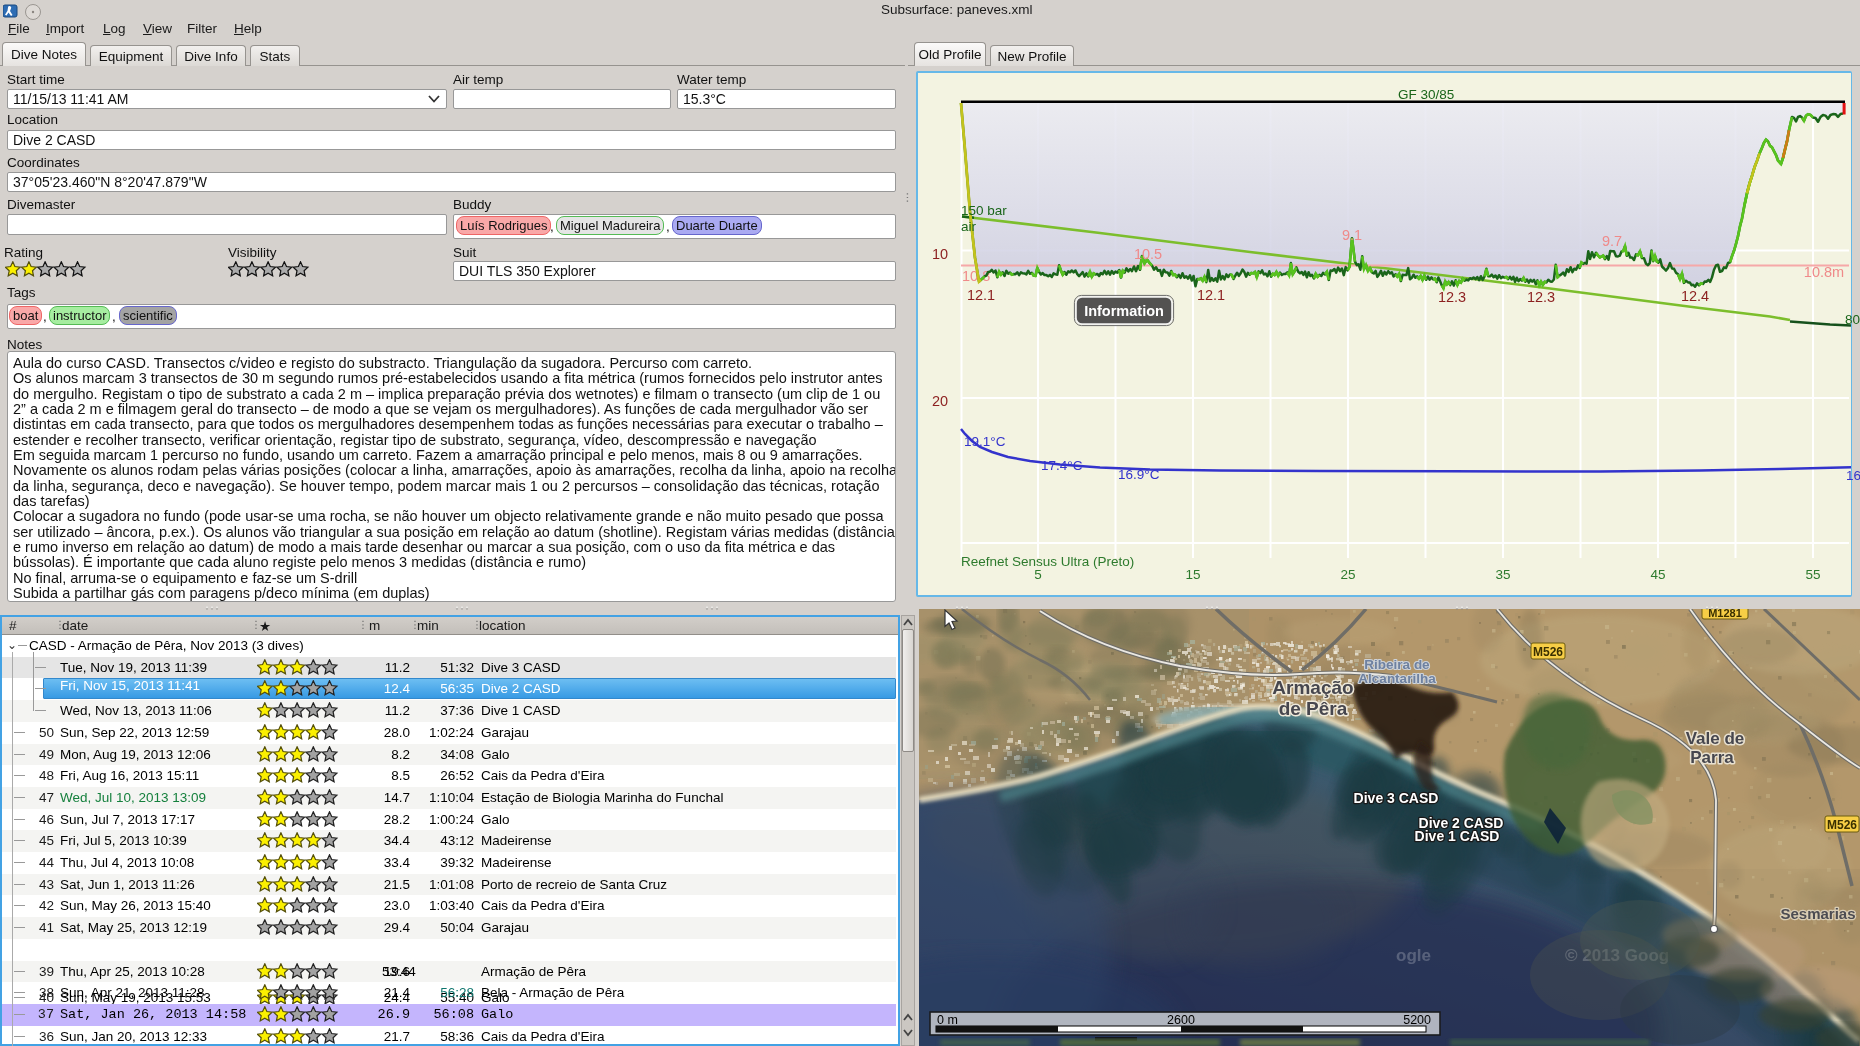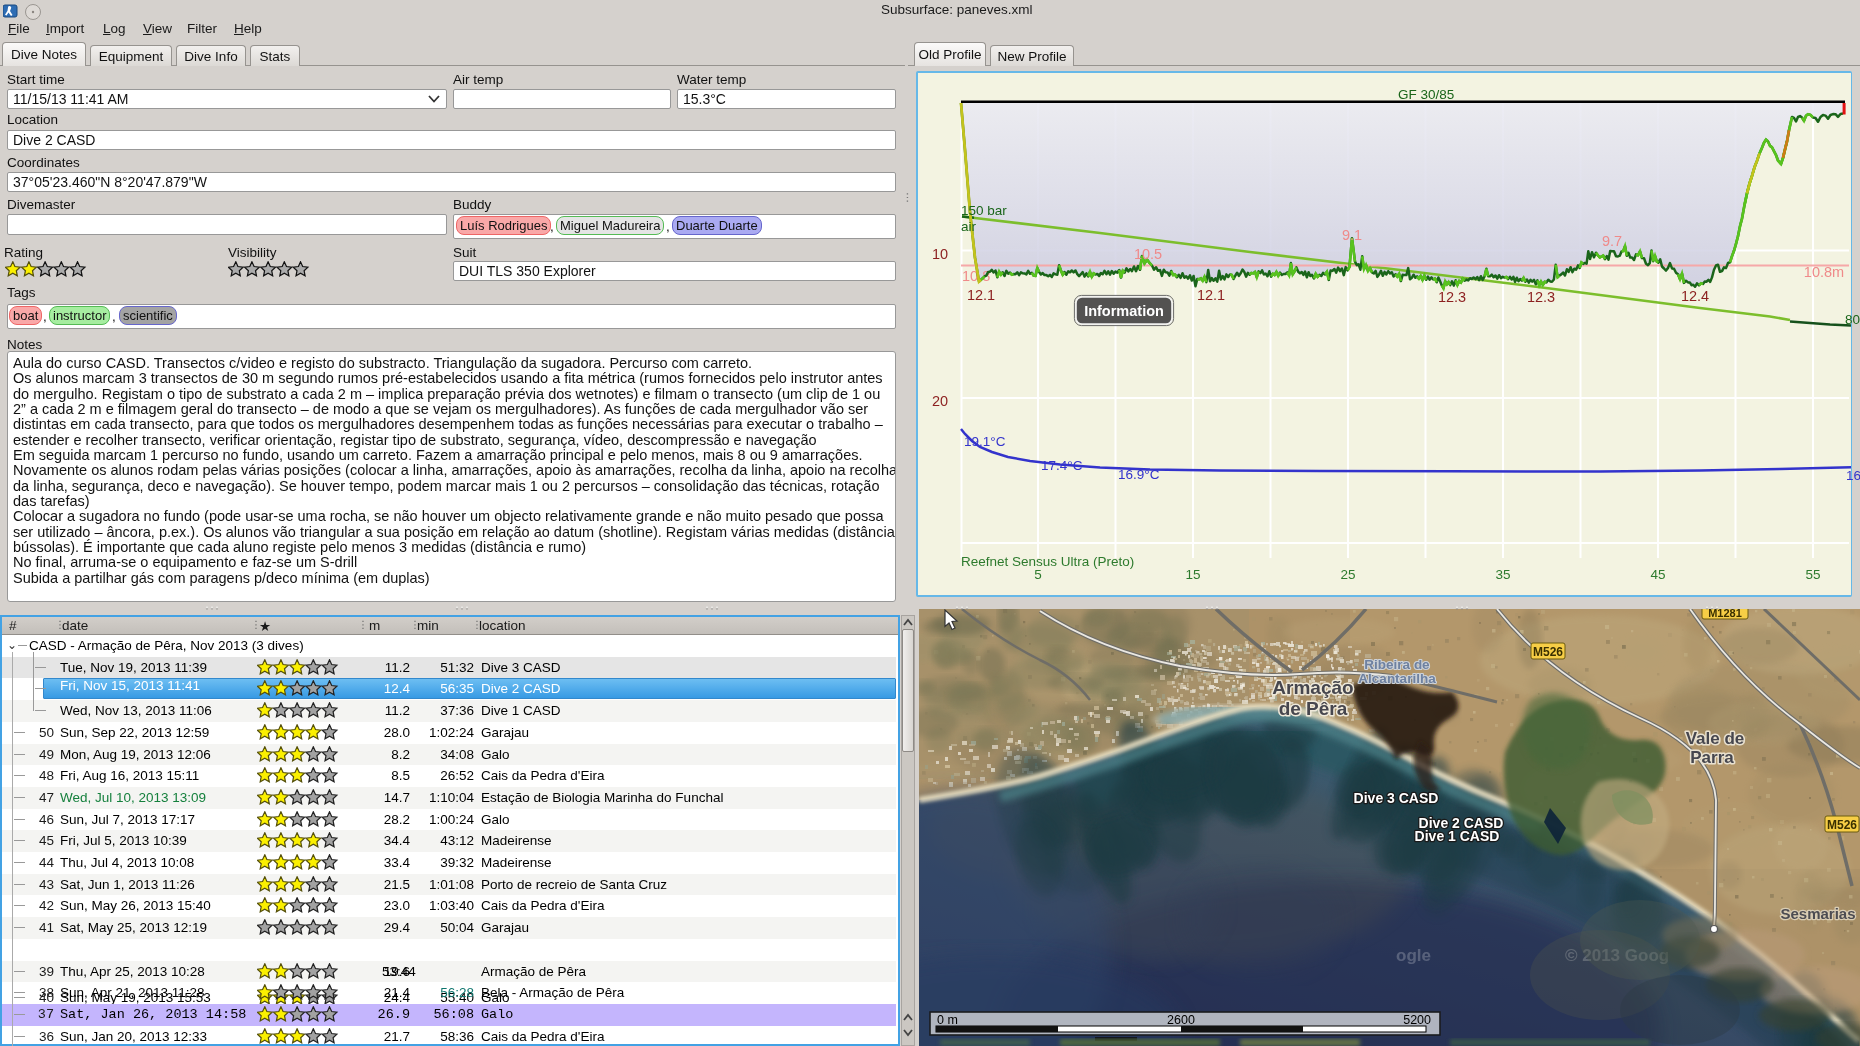--- a/index.html
+++ b/index.html
@@ -88,20 +88,21 @@
     <div style="white-space:nowrap">do mergulho. Registam o tipo de substrato a cada 2 m – implica preparação prévia dos wetnotes) e filmam o transecto (um clip de 1 ou</div>
     <div style="white-space:nowrap">2” a cada 2 m e filmagem geral do transecto – de modo a que se vejam os mergulhadores). As funções de cada mergulhador vão ser</div>
     <div style="white-space:nowrap">distintas em cada transecto, para que todos os mergulhadores desempenhem todas as funções necessárias para executar o trabalho –</div>
     <div style="white-space:nowrap">estender e recolher transecto, verificar orientação, registar tipo de substrato, segurança, vídeo, descompressão e navegação</div>
     <div style="white-space:nowrap">Em seguida marcam 1 percurso no fundo, usando um carreto. Fazem a amarração principal e pelo menos, mais 8 ou 9 amarrações.</div>
     <div style="white-space:nowrap">Novamente os alunos rodam pelas várias posições (colocar a linha, amarrações, apoio às amarrações, recolha da linha, apoio na recolha</div>
     <div style="white-space:nowrap">da linha, segurança, deco e navegação). Se houver tempo, podem marcar mais 1 ou 2 percursos – consolidação das técnicas, rotação</div>
     <div style="white-space:nowrap">das tarefas)</div>
     <div style="white-space:nowrap">Colocar a sugadora no fundo (pode usar-se uma rocha, se não houver um objecto relativamente grande e não muito pesado que possa</div>
     <div style="white-space:nowrap">ser utilizado – âncora, p.ex.). Os alunos vão triangular a sua posição em relação ao datum (shotline). Registam várias medidas (distância</div>
+    <div style="white-space:nowrap">e rumo inverso em relação ao datum) de modo a mais tarde desenhar ou marcar a sua posição, com o uso da fita métrica e das</div>
     <div style="white-space:nowrap">bússolas). É importante que cada aluno registe pelo menos 3 medidas (distância e rumo)</div>
     <div style="white-space:nowrap">No final, arruma-se o equipamento e faz-se um S-drill</div>
     <div style="white-space:nowrap">Subida a partilhar gás com paragens p/deco mínima (em duplas)</div>
   </div>
 <svg style="position:absolute;left:0;top:606px;z-index:5" width="1860" height="6" viewBox="0 0 1860 6">
     <circle cx="207" cy="2.5" r="1.1" fill="#8a8784"></circle>
     <circle cx="207" cy="1.7" r="1.1" fill="#fdfdfc" opacity="0.7"></circle>
     <circle cx="212" cy="2.5" r="1.1" fill="#8a8784"></circle>
     <circle cx="212" cy="1.7" r="1.1" fill="#fdfdfc" opacity="0.7"></circle>
     <circle cx="217" cy="2.5" r="1.1" fill="#8a8784"></circle>

